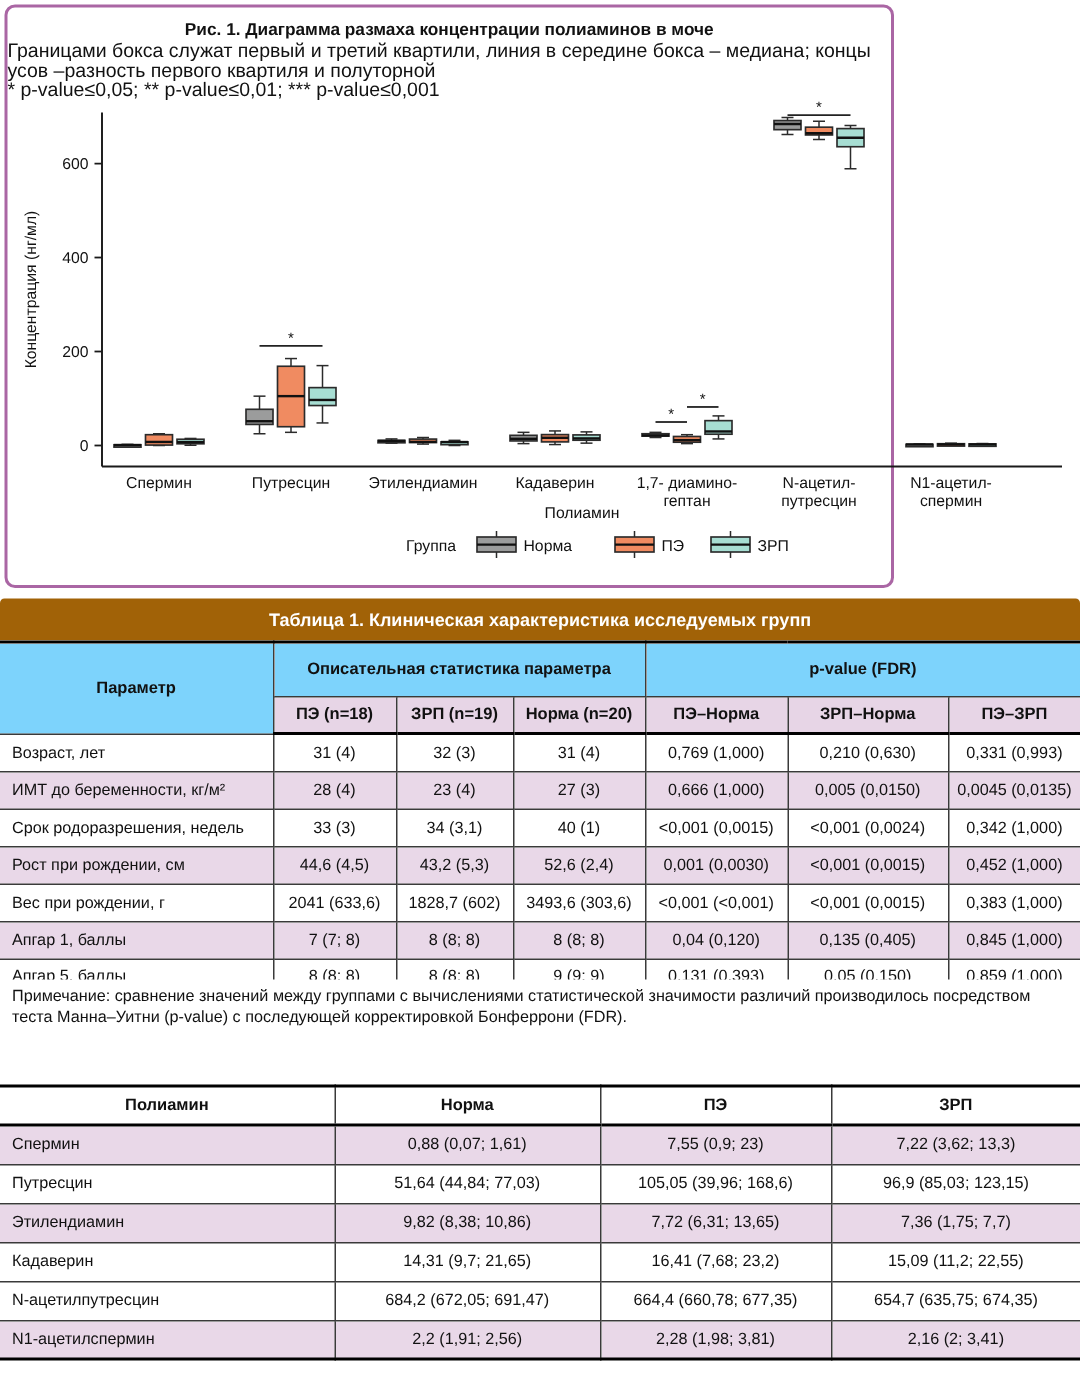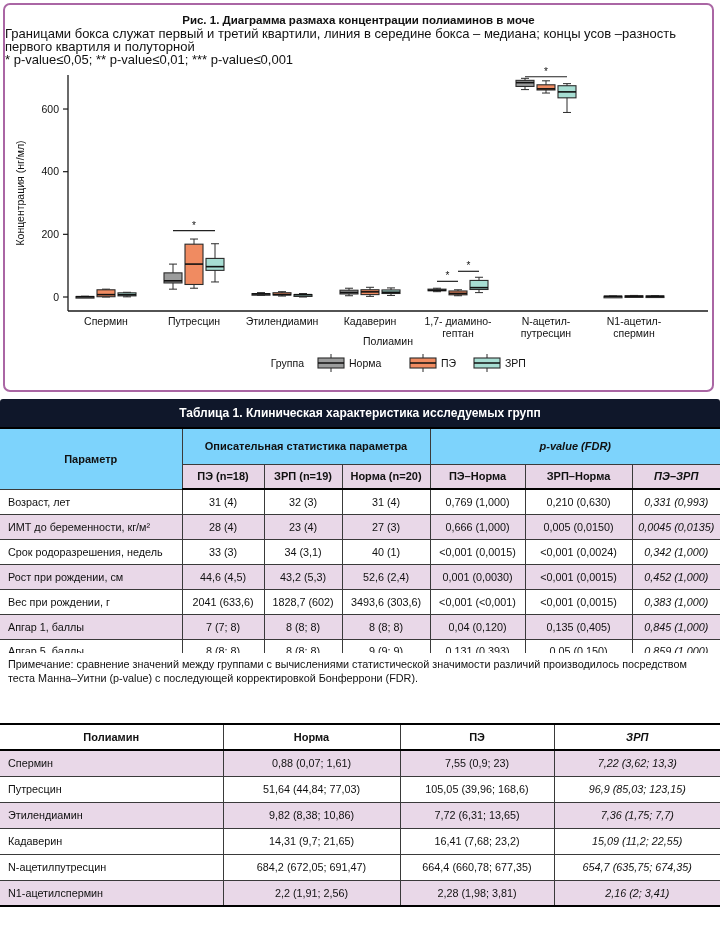--- a/index.html
+++ b/index.html
@@ -2,44 +2,44 @@
 <html><head>
 <meta charset="utf-8">
 <style>
   html,body{margin:0;padding:0;overflow:hidden;}
   body{
     width:720px;height:930px;position:relative;background:#fff;
     font-family:"Liberation Sans", sans-serif;color:#111;
   }
   
   .fig-panel{
-    position:absolute;left:3px;top:3px;width:711px;height:389px;
+    position:absolute;left:3px;top:3px;width:593px;height:389px;
     border:2px solid #aa66a4;border-radius:7px;background:#fff;box-sizing:border-box;
   }
   .fig-title{margin-top:9px;text-align:center;font-size:11.5px;font-weight:bold;}
   .fig-caption{text-align:left;font-size:13px;line-height:13px;margin-top:1px;}
   #chart-svg{position:absolute;left:1px;top:62px;}
   
   .band{
-    position:absolute;left:0;width:720px;background:#0f172a;color:#fff;
+    position:absolute;left:0;width:720px;background:#a16207;color:#fff;
     font-weight:bold;font-size:12px;text-align:center;border-radius:3px 3px 0 0;
   }
   #t1-band{top:399px;height:28px;line-height:28px;}
   #t2-band{top:730px;height:26px;line-height:26px;}
   
   table{border-collapse:collapse;table-layout:fixed;width:720px;position:absolute;left:0;
         border-top:2px solid #000;border-bottom:2px solid #000;background:#fff;}
   #table1{top:427px;}
   #table2{top:723px;}
   th,td{border:1px solid #3a3a3a;text-align:center;vertical-align:middle;
         padding:0 3px;box-sizing:border-box;overflow:hidden;}
   th{font-size:11px;font-weight:bold;}
   td{font-size:10.8px;}
   th:first-child,td:first-child{border-left:none;}
-  th:last-child,td:last-child{border-right:none;font-style:italic;}
+  th:last-child,td:last-child{border-right:none;}
   #table1 tr.h1 th{height:36px;background:#7dd3fc;}
   #table1 tr.h2 th{height:25px;background:#e7d5e6;border-bottom:2px solid #000;}
   #table1 td{height:25px;margin-top:16px;}
   #table2 thead th{height:26px;background:#fff;border-bottom:2px solid #000;}
   #table2 td{height:26px;}
   td.left{text-align:left;padding-left:8px;}
   tr.alt td{background:#e9d8e8;}
   .note{
     position:absolute;left:0;top:653px;width:704px;padding:4px 8px 0 8px;
     font-size:10.8px;line-height:14px;text-align:left;background:#fff;

